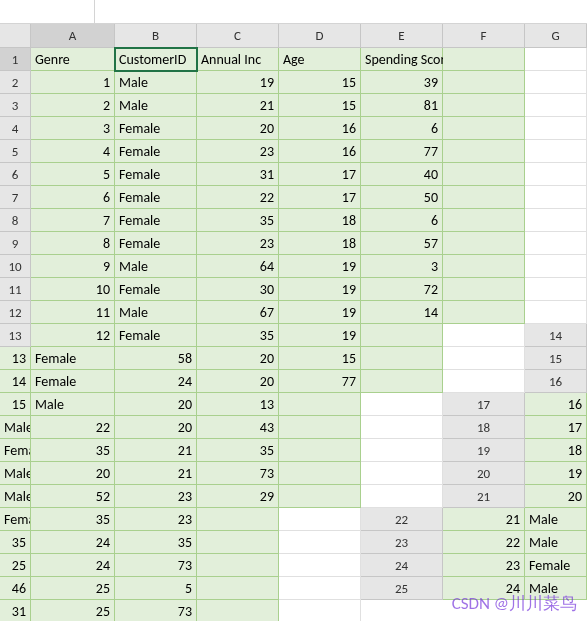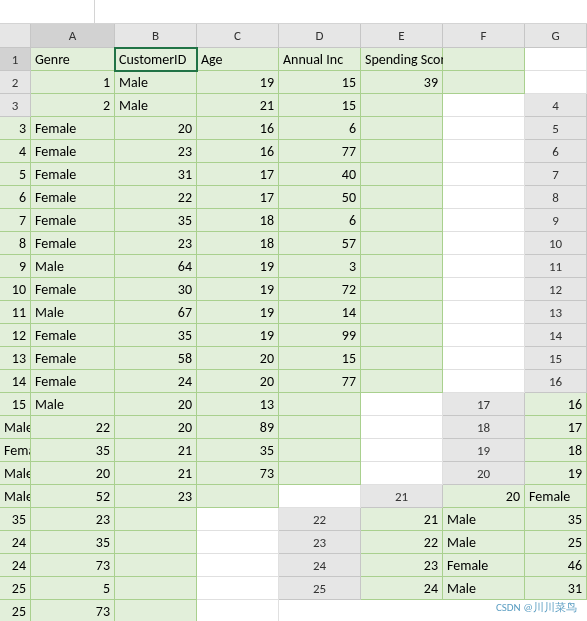--- a/index.html
+++ b/index.html
@@ -97,22 +97,22 @@
       outline-offset: -1px;
       z-index: 2;
     }
     .cell.header-row {
       overflow: visible;
     }
     .watermark {
       position: absolute;
       bottom: 6px;
       right: 10px;
-      color: #0369a1;
-      font-size: 11px;
+      color: #6d28d9;
+      font-size: 17px;
       opacity: 0.65;
       pointer-events: none;
     }
   </style>
 </head>
 <body>
 
 <div class="formula-bar">
   <div class="name-box"></div>
   <div class="fx-area"></div>
@@ -123,38 +123,39 @@
     <div class="col-header selected">A</div>
     <div class="col-header">B</div>
     <div class="col-header">C</div>
     <div class="col-header">D</div>
     <div class="col-header">E</div>
     <div class="col-header">F</div>
     <div class="col-header">G</div>
     <div class="row-header selected">1</div>
     <div class="cell">Genre</div>
     <div class="cell selected">CustomerID</div>
+    <div class="cell">Annual Inc</div>
     <div class="cell">Age</div>
-    <div class="cell">Annual Inc</div>
     <div class="cell header-row">Spending Score (1-100)</div>
     <div class="cell"></div>
     <div class="cell plain"></div>
     <div class="row-header">2</div>
     <div class="cell right">1</div>
     <div class="cell">Male</div>
     <div class="cell right">19</div>
     <div class="cell right">15</div>
     <div class="cell right">39</div>
     <div class="cell"></div>
     <div class="cell plain"></div>
     <div class="row-header">3</div>
     <div class="cell right">2</div>
     <div class="cell">Male</div>
     <div class="cell right">21</div>
     <div class="cell right">15</div>
+    <div class="cell right">81</div>
     <div class="cell"></div>
     <div class="cell plain"></div>
     <div class="row-header">4</div>
     <div class="cell right">3</div>
     <div class="cell">Female</div>
     <div class="cell right">20</div>
     <div class="cell right">16</div>
     <div class="cell right">6</div>
     <div class="cell"></div>
     <div class="cell plain"></div>
@@ -220,21 +221,20 @@
     <div class="cell right">67</div>
     <div class="cell right">19</div>
     <div class="cell right">14</div>
     <div class="cell"></div>
     <div class="cell plain"></div>
     <div class="row-header">13</div>
     <div class="cell right">12</div>
     <div class="cell">Female</div>
     <div class="cell right">35</div>
     <div class="cell right">19</div>
-    <div class="cell right">99</div>
     <div class="cell"></div>
     <div class="cell plain"></div>
     <div class="row-header">14</div>
     <div class="cell right">13</div>
     <div class="cell">Female</div>
     <div class="cell right">58</div>
     <div class="cell right">20</div>
     <div class="cell right">15</div>
     <div class="cell"></div>
     <div class="cell plain"></div>
@@ -251,21 +251,21 @@
     <div class="cell">Male</div>
     <div class="cell right">20</div>
     <div class="cell right">13</div>
     <div class="cell"></div>
     <div class="cell plain"></div>
     <div class="row-header">17</div>
     <div class="cell right">16</div>
     <div class="cell">Male</div>
     <div class="cell right">22</div>
     <div class="cell right">20</div>
-    <div class="cell right">89</div>
+    <div class="cell right">43</div>
     <div class="cell"></div>
     <div class="cell plain"></div>
     <div class="row-header">18</div>
     <div class="cell right">17</div>
     <div class="cell">Female</div>
     <div class="cell right">35</div>
     <div class="cell right">21</div>
     <div class="cell right">35</div>
     <div class="cell"></div>
     <div class="cell plain"></div>
@@ -275,20 +275,21 @@
     <div class="cell right">20</div>
     <div class="cell right">21</div>
     <div class="cell right">73</div>
     <div class="cell"></div>
     <div class="cell plain"></div>
     <div class="row-header">20</div>
     <div class="cell right">19</div>
     <div class="cell">Male</div>
     <div class="cell right">52</div>
     <div class="cell right">23</div>
+    <div class="cell right">29</div>
     <div class="cell"></div>
     <div class="cell plain"></div>
     <div class="row-header">21</div>
     <div class="cell right">20</div>
     <div class="cell">Female</div>
     <div class="cell right">35</div>
     <div class="cell right">23</div>
     <div class="cell"></div>
     <div class="cell plain"></div>
     <div class="row-header">22</div>

